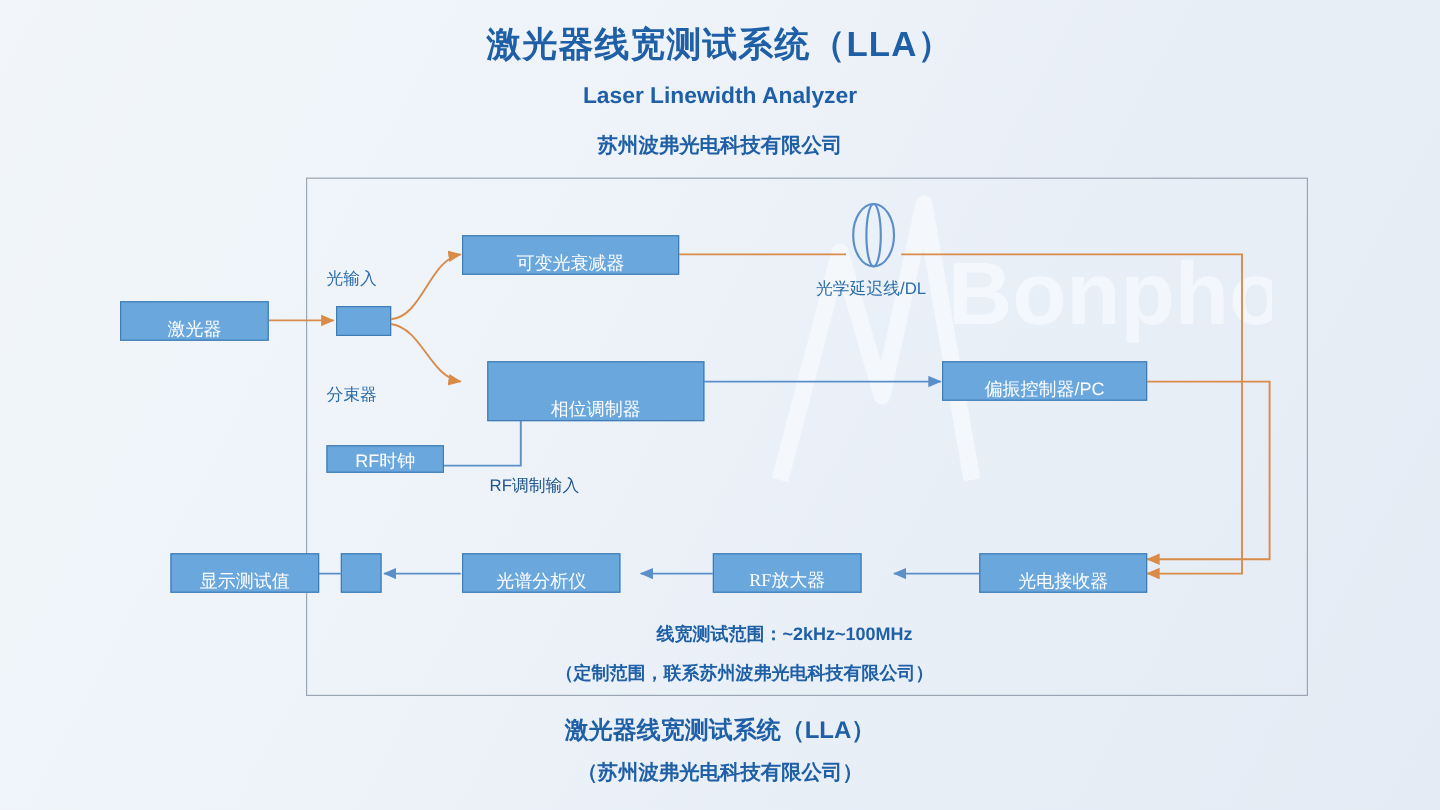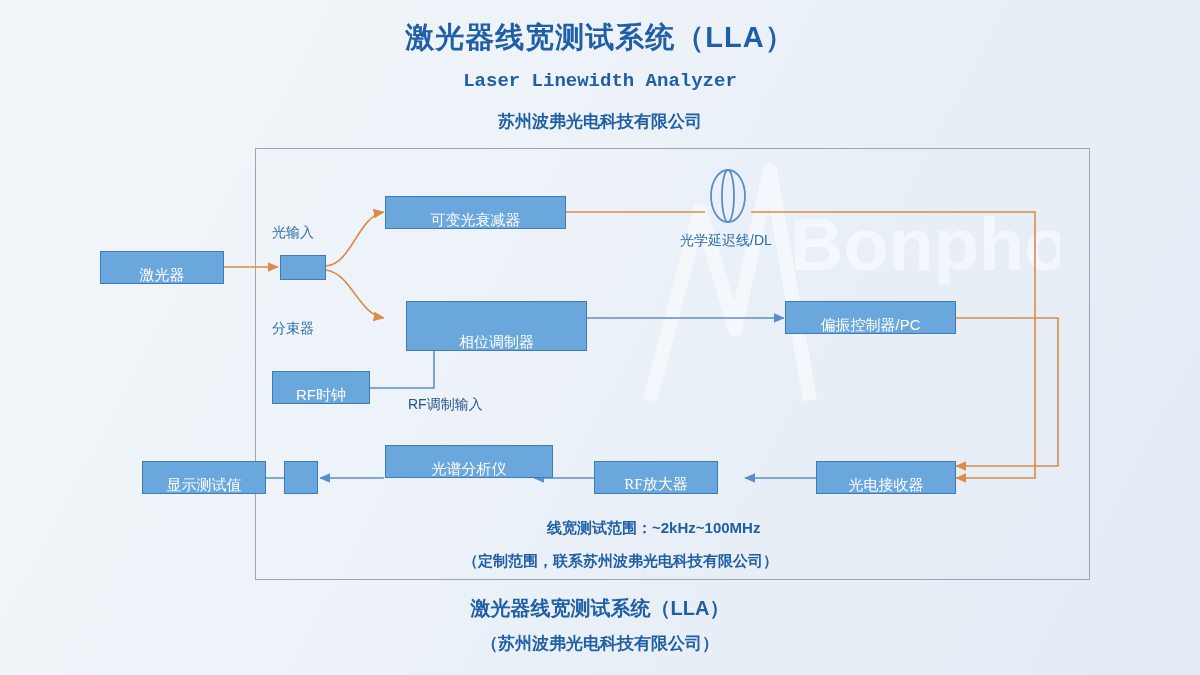--- a/index.html
+++ b/index.html
@@ -43,21 +43,21 @@
     letter-spacing: 1px;
   }
   .title-sub {
     position: absolute;
     left: 0; right: 0;
     top: 70px;
     text-align: center;
     font-size: 19px;
     font-weight: bold;
     color: #1f5fa6;
-    font-family: Liberation Mono, monospace;
+    font-family: Liberation Sans, sans-serif;
   }
   .title-company {
     position: absolute;
     left: 0; right: 0;
     top: 110px;
     text-align: center;
     font-size: 17px;
     font-weight: bold;
     color: #1f5fa6;
   }
@@ -199,37 +199,37 @@
   <div class="small-box" style="left:280px; top:255px; width:46px; height:25px;"></div>
 
   <div class="box" style="left:385px; top:196px; width:181px; height:33px;">
     <span>可变光衰减器</span>
   </div>
 
   <div class="box" style="left:406px; top:301px; width:181px; height:50px;">
     <span>相位调制器</span>
   </div>
 
-  <div class="box" style="left:272px; top:371px; width:98px; height:33px;">
+  <div class="box" style="left:272px; top:371px; width:98px; height:23px;">
     <span>RF时钟</span>
   </div>
 
   <div class="box" style="left:785px; top:301px; width:171px; height:33px;">
     <span>偏振控制器/PC</span>
   </div>
 
   <div class="box" style="left:816px; top:461px; width:140px; height:33px;">
     <span>光电接收器</span>
   </div>
 
   <div class="box" style="left:594px; top:461px; width:124px; height:33px;font-family:Liberation Serif, serif;">
     <span>RF放大器</span>
   </div>
 
-  <div class="box" style="left:385px; top:445px; width:168px; height:33px;">
+  <div class="box" style="left:385px; top:461px; width:132px; height:33px;">
     <span>光谱分析仪</span>
   </div>
 
   <div class="small-box" style="left:284px; top:461px; width:34px; height:33px;"></div>
 
   <div class="box" style="left:102px; top:461px; width:124px; height:33px;margin-left:40px;">
     <span>显示测试值</span>
   </div>
 
   <div class="label" style="left:272px; top:224px;">光输入</div>

